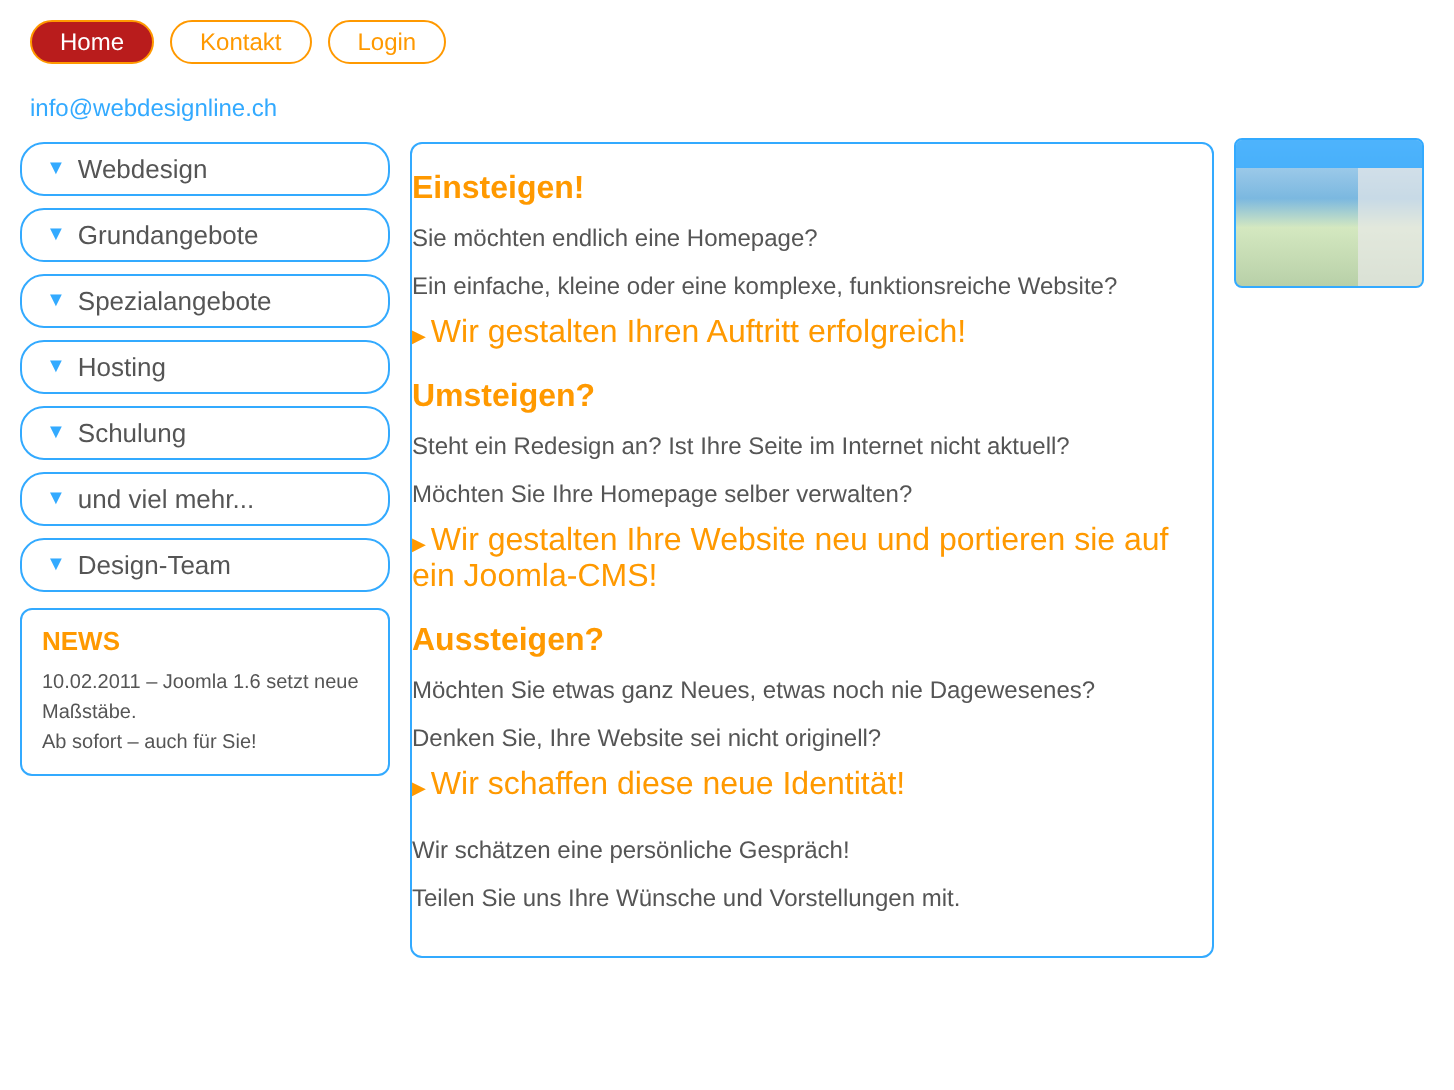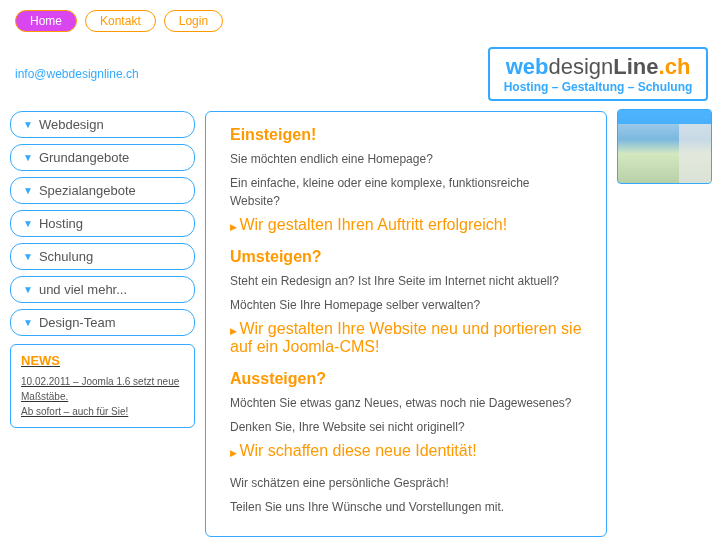--- a/index.html
+++ b/index.html
@@ -15,30 +15,30 @@
     .top-nav-btn {
       border: 1.5px solid #f90;
       border-radius: 12px;
       padding: 3px 14px;
       background: #fff;
       color: #f90;
       font-size: 12px;
       cursor: pointer;
     }
     .top-nav-btn.active {
-      background: #d946ef;
+      background: #b91c1c;
       color: #fff;
     }
 
     
     .header {
       display: flex;
       justify-content: space-between;
       align-items: center;
-      padding: 5px 19px 10px 15px;
+      padding: 5px 5px 10px 15px;
     }
     .header-email {
       color: #3af;
       font-size: 12px;
       text-decoration: none;
     }
     .logo-block {
       border: 2px solid #3af;
       border-radius: 4px;
       padding: 5px 12px;
@@ -91,40 +91,39 @@
       font-size: 10px;
     }
 
     
     .news-box {
       border: 1.5px solid #3af;
       border-radius: 6px;
       padding: 8px 10px;
       margin-top: 8px;
       background: #fff;
-      text-decoration: underline;
     }
     .news-title {
       color: #f90;
       font-weight: bold;
       font-size: 13px;
       margin-bottom: 6px;
     }
     .news-text {
       font-size: 10px;
       color: #555;
       line-height: 1.5;
     }
 
     
     .content {
       flex: 1;
       border: 1.5px solid #3af;
       border-radius: 6px;
-      padding: 14px 24px;
+      padding: 14px 0;
       background: #fff;
     }
     .content h2 {
       color: #f90;
       font-size: 16px;
       margin-bottom: 6px;
       font-weight: bold;
     }
     .content p {
       font-size: 12px;
@@ -182,26 +181,20 @@
 <body>
 
 <div class="top-nav">
   <button class="top-nav-btn active">Home</button>
   <button class="top-nav-btn">Kontakt</button>
   <button class="top-nav-btn">Login</button>
 </div>
 
 <div class="header">
   <a class="header-email">info@webdesignline.ch</a>
-  <div class="logo-block">
-    <div class="logo-top">
-      <span class="web">web</span><span class="design">design</span><span class="line">Line</span><span class="ch">.ch</span>
-    </div>
-    <div class="logo-sub">Hosting – Gestaltung – Schulung</div>
-  </div>
 </div>
 
 <div class="main-layout">
 
   <div class="sidebar">
     <div class="sidebar-item">
       <span class="arrow">▼</span>
       <span>Webdesign</span>
     </div>
     <div class="sidebar-item">

